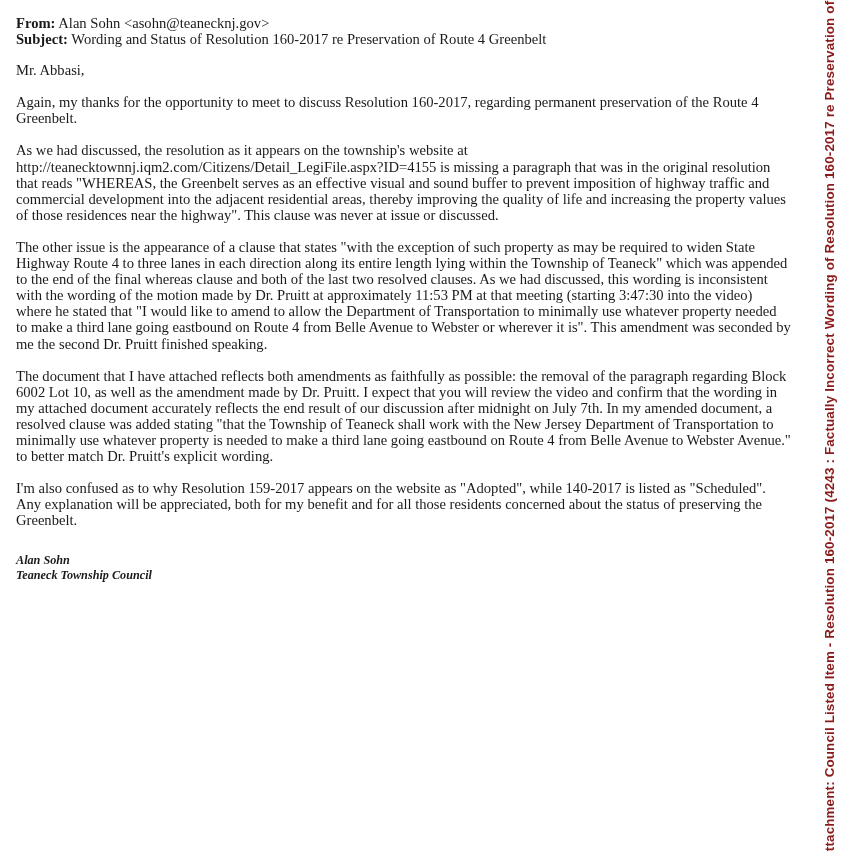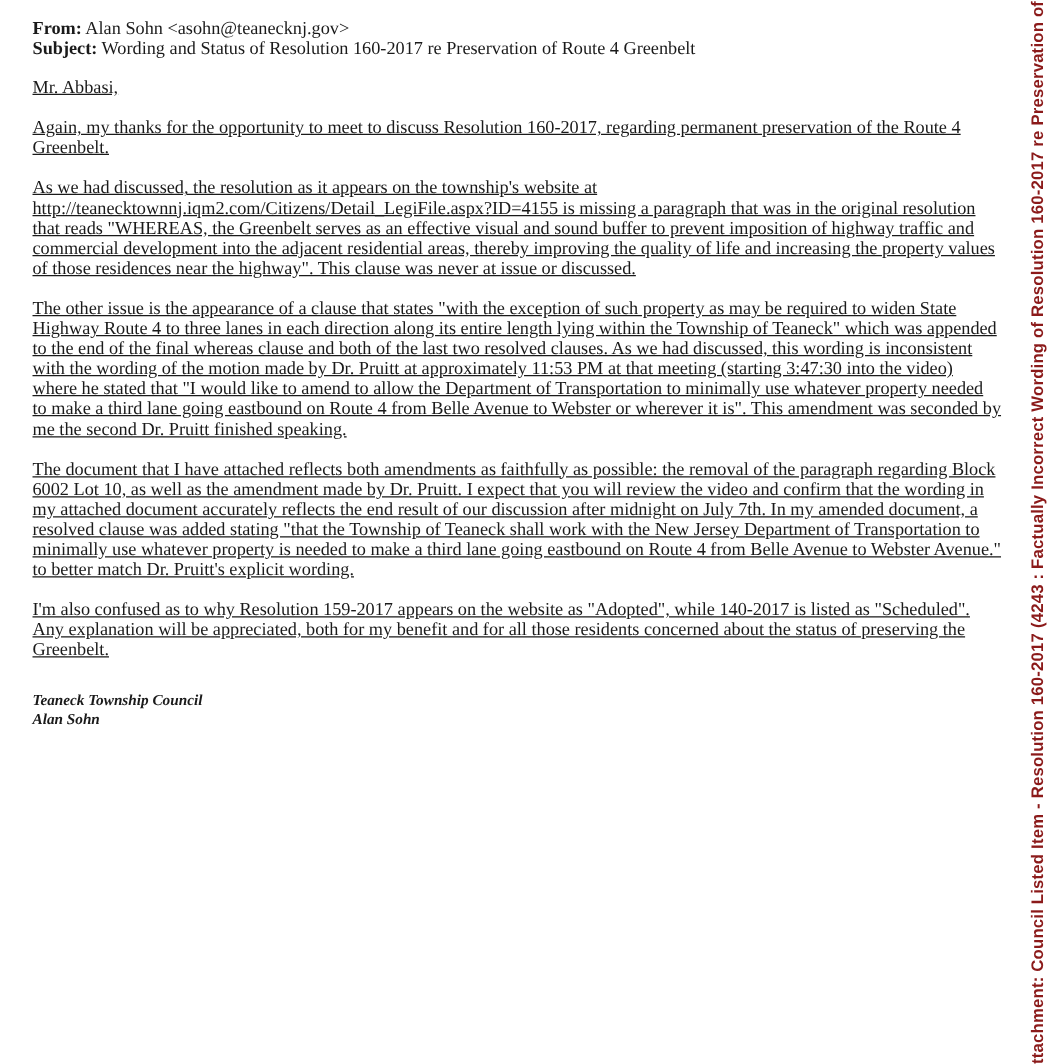--- a/index.html
+++ b/index.html
@@ -1,24 +1,24 @@
 <!DOCTYPE html>
 <html><head>
 <meta charset="utf-8">
 <style>
   html, body { margin: 0; padding: 0; background: #ffffff; }
   body { width: 843px; height: 851px; overflow: hidden; position: relative; }
   .page {
-    position: absolute; left: 26px; top: 15px; width: 775px;
+    position: absolute; left: 16px; top: 15px; width: 775px;
     font-family: "Liberation Serif", serif; font-size: 14.6px; line-height: 16.1px;
     color: #1a1a1a;
   }
   .hdr-line { white-space: nowrap; }
   .hdr-label { font-weight: bold; }
-  p { margin: 0; text-decoration: underline; }
+  p { margin: 0; }
   .salutation { margin-top: 15px; }
   .para { margin-top: 16px; }
   .sig { margin-top: 25px; font-style: italic; font-weight: bold; font-size: 12.2px; line-height: 14.5px; }
   .vbar {
     position: absolute; right: 2px; top: 0; width: 26px; height: 851px; overflow: hidden;
   }
   .vtext {
     position: absolute; left: 4px; bottom: -10px;
     transform-origin: left bottom; transform: rotate(-90deg) translate(0, 18px);
     white-space: nowrap;
@@ -43,20 +43,20 @@
 
   <p class="salutation">Mr. Abbasi,</p>
 
   <p class="para">Again, my thanks for the opportunity to meet to discuss Resolution 160-2017, regarding permanent preservation of the Route 4 Greenbelt.</p>
   <p class="para">As we had discussed, the resolution as it appears on the township's website at http://teanecktownnj.iqm2.com/Citizens/Detail_LegiFile.aspx?ID=4155 is missing a paragraph that was in the original resolution that reads "WHEREAS, the Greenbelt serves as an effective visual and sound buffer to prevent imposition of highway traffic and commercial development into the adjacent residential areas, thereby improving the quality of life and increasing the property values of those residences near the highway". This clause was never at issue or discussed.</p>
   <p class="para">The other issue is the appearance of a clause that states "with the exception of such property as may be required to widen State Highway Route 4 to three lanes in each direction along its entire length lying within the Township of Teaneck" which was appended to the end of the final whereas clause and both of the last two resolved clauses. As we had discussed, this wording is inconsistent with the wording of the motion made by Dr. Pruitt at approximately 11:53 PM at that meeting (starting 3:47:30 into the video) where he stated that "I would like to amend to allow the Department of Transportation to minimally use whatever property needed to make a third lane going eastbound on Route 4 from Belle Avenue to Webster or wherever it is". This amendment was seconded by me the second Dr. Pruitt finished speaking.</p>
   <p class="para">The document that I have attached reflects both amendments as faithfully as possible: the removal of the paragraph regarding Block 6002 Lot 10, as well as the amendment made by Dr. Pruitt. I expect that you will review the video and confirm that the wording in my attached document accurately reflects the end result of our discussion after midnight on July 7th. In my amended document, a resolved clause was added stating "that the Township of Teaneck shall work with the New Jersey Department of Transportation to minimally use whatever property is needed to make a third lane going eastbound on Route 4 from Belle Avenue to Webster Avenue." to better match Dr. Pruitt's explicit wording.</p>
   <p class="para">I'm also confused as to why Resolution 159-2017 appears on the website as "Adopted", while 140-2017 is listed as "Scheduled". Any explanation will be appreciated, both for my benefit and for all those residents concerned about the status of preserving the Greenbelt.</p>
 
   <div class="sig">
+    <div>Alan Sohn</div>
     <div>Teaneck Township Council</div>
-    <div>Alan Sohn</div>
   </div>
 </div>
 
 <div class="vbar">
   <div class="vtext">Attachment: Council Listed Item - Resolution 160-2017  (4243 : Factually Incorrect Wording of Resolution 160-2017 re Preservation of Route 4 Greenbelt)</div>
 </div>
 
 </body></html>

